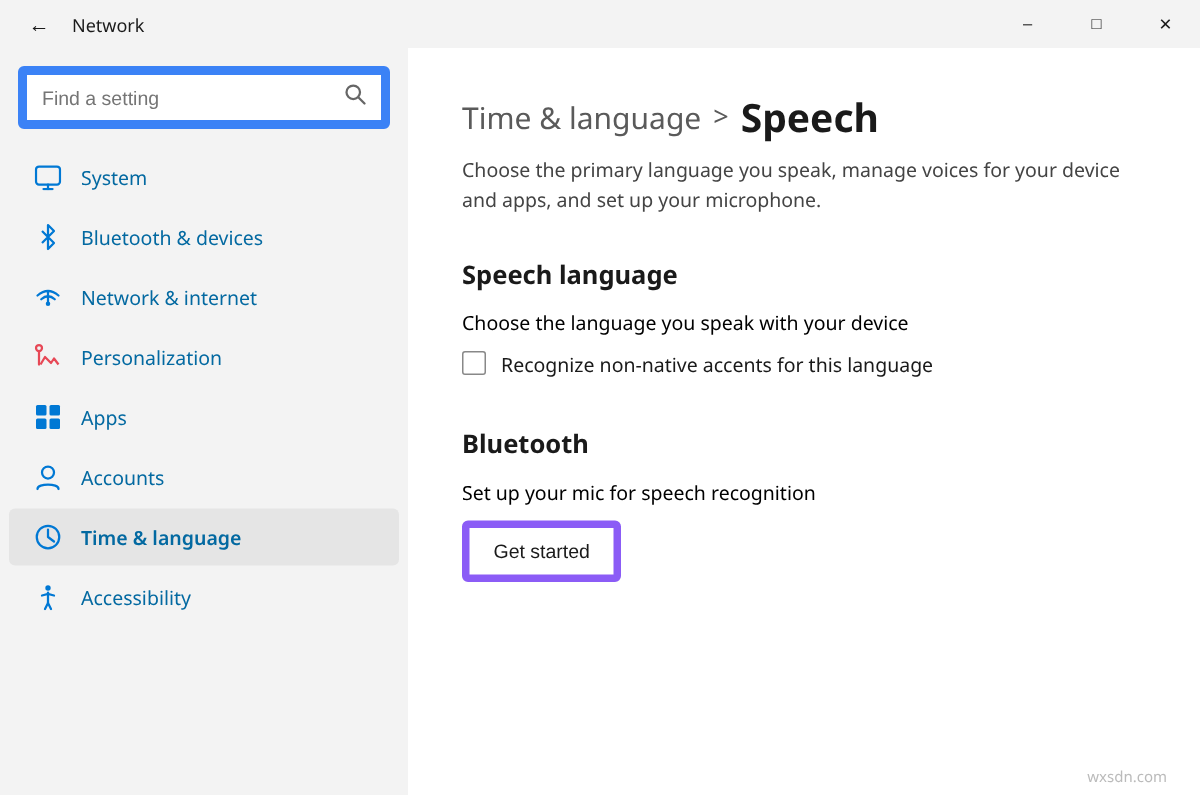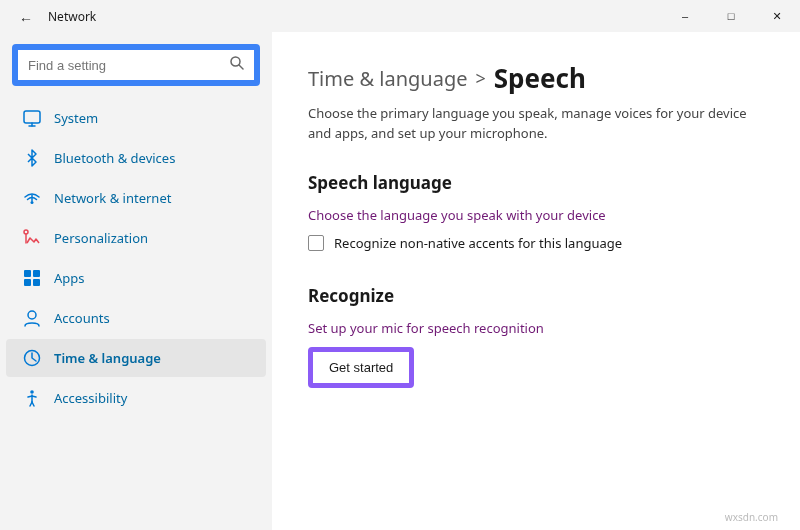--- a/index.html
+++ b/index.html
@@ -172,21 +172,21 @@
       margin-bottom: 32px;
     }
     .section-title {
       font-size: 17px;
       font-weight: 700;
       color: #1a1a1a;
       margin-bottom: 12px;
     }
     .section-subtitle {
       font-size: 13px;
-      color: #701a75;
+      color: #000000;
       margin-bottom: 10px;
     }
 
     
     .dropdown {
       display: flex;
       align-items: center;
       justify-content: space-between;
       background: white;
       border: 1px solid #c0c0c0;
@@ -198,21 +198,21 @@
       color: #1a1a1a;
     }
     .dropdown-chevron {
       font-size: 10px;
       color: #444;
     }
 
     
     .checkbox-row {
       display: flex;
-      align-items: center;
+      align-items: flex-start;
       gap: 10px;
       margin-top: 2px;
     }
     .checkbox {
       width: 16px;
       height: 16px;
       border: 1.5px solid #888;
       border-radius: 2px;
       background: white;
       flex-shrink: 0;
@@ -376,20 +376,20 @@
     <div class="section">
       <div class="section-title">Speech language</div>
       <div class="section-subtitle">Choose the language you speak with your device</div>
       <div class="checkbox-row">
         <div class="checkbox"></div>
         <span class="checkbox-label">Recognize non-native accents for this language</span>
       </div>
     </div>
 
     <div class="section">
-      <div class="section-title">Recognize</div>
+      <div class="section-title">Bluetooth</div>
       <div class="section-subtitle">Set up your mic for speech recognition</div>
       <button class="btn">Get started</button>
     </div>
   </div>
 </div>
 
 <div class="watermark">wxsdn.com</div>
 
 </body></html>

